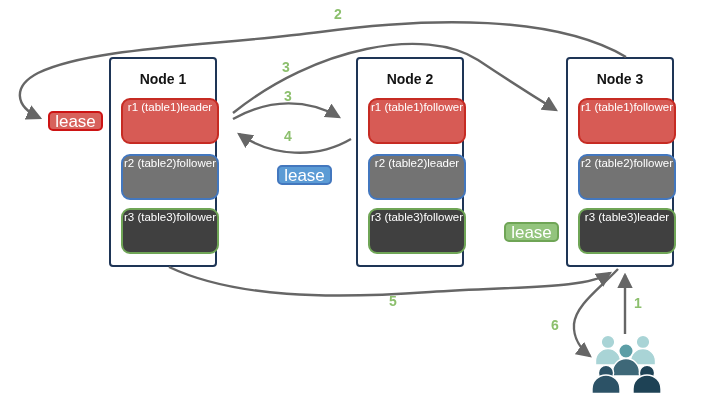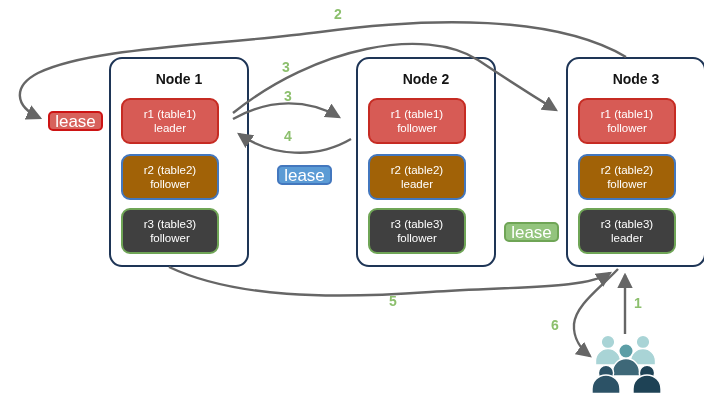--- a/index.html
+++ b/index.html
@@ -2,37 +2,37 @@
 <html><head>
 <meta charset="utf-8">
 <style>
   html,body{margin:0;padding:0;background:#fff;}
   .canvas{
     position:relative;width:704px;height:405px;background:#ffffff;
     font-family:"Liberation Sans",sans-serif;overflow:hidden;
   }
   
   .node{
-    position:absolute;top:57px;width:140px;height:210px;background:#fff;
-    border:2px solid #1e3556;border-radius:13px;box-sizing:border-box;z-index:2;
+    position:absolute;top:57px;width:108px;height:210px;background:#fff;
+    border:2px solid #1e3556;border-radius:4px;box-sizing:border-box;z-index:2;
   }
   .node-1{left:109px}.node-2{left:356px}.node-3{left:566px}
   .node-title{
     text-align:center;font-weight:bold;font-size:14px;color:#141414;margin-top:12px;
   }
   
   .replica{
     position:absolute;left:10px;width:98px;height:46px;border-radius:9px;
     color:#fff;font-size:11.5px;line-height:14.5px;text-align:center;
-    display:flex;flex-direction:column;justify-content:center;
+    display:flex;flex-direction:row;justify-content:center;
     box-sizing:border-box;border:2px solid;
   }
   .rep-0{top:39px}.rep-1{top:95px}.rep-2{top:149px}
   .red{background:#d75b55;border-color:#c62b23}
-  .blue{background:#a16207;border-color:#4377be}
+  .blue{background:#737373;border-color:#4377be}
   .green{background:#404040;border-color:#6fa556}
   
   .lease{
     position:absolute;width:55px;height:20px;border-radius:5px;color:#fff;
     font-size:17px;text-align:center;line-height:17px;box-sizing:border-box;
     border:2px solid;z-index:2;
   }
   .lease-red{left:48px;top:111px;background:#d7625c;border-color:#cd1414}
   .lease-blue{left:277px;top:165px;background:#5b9bd5;border-color:#4377be}
   .lease-green{left:504px;top:222px;background:#93c47d;border-color:#6fa556}

